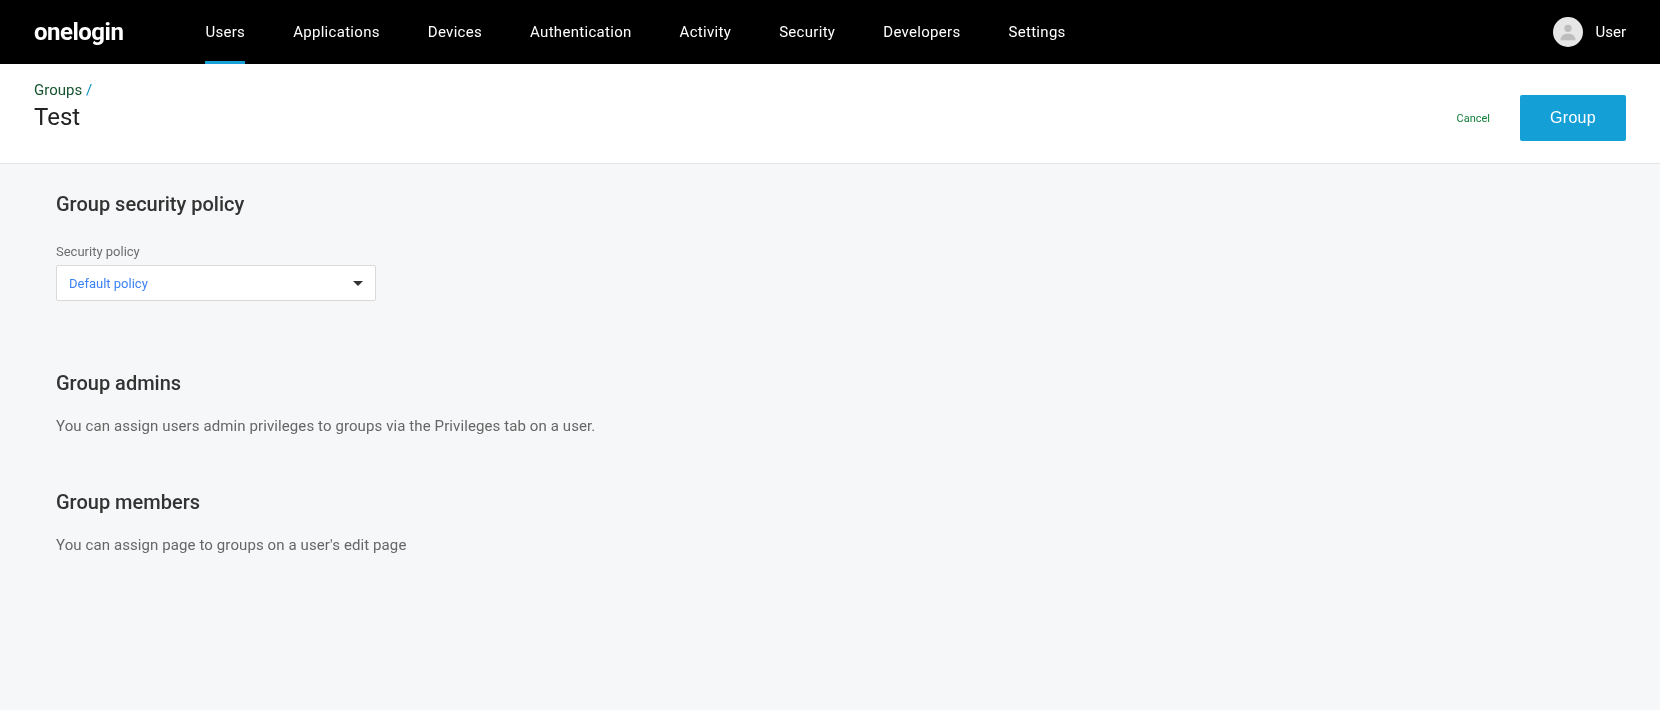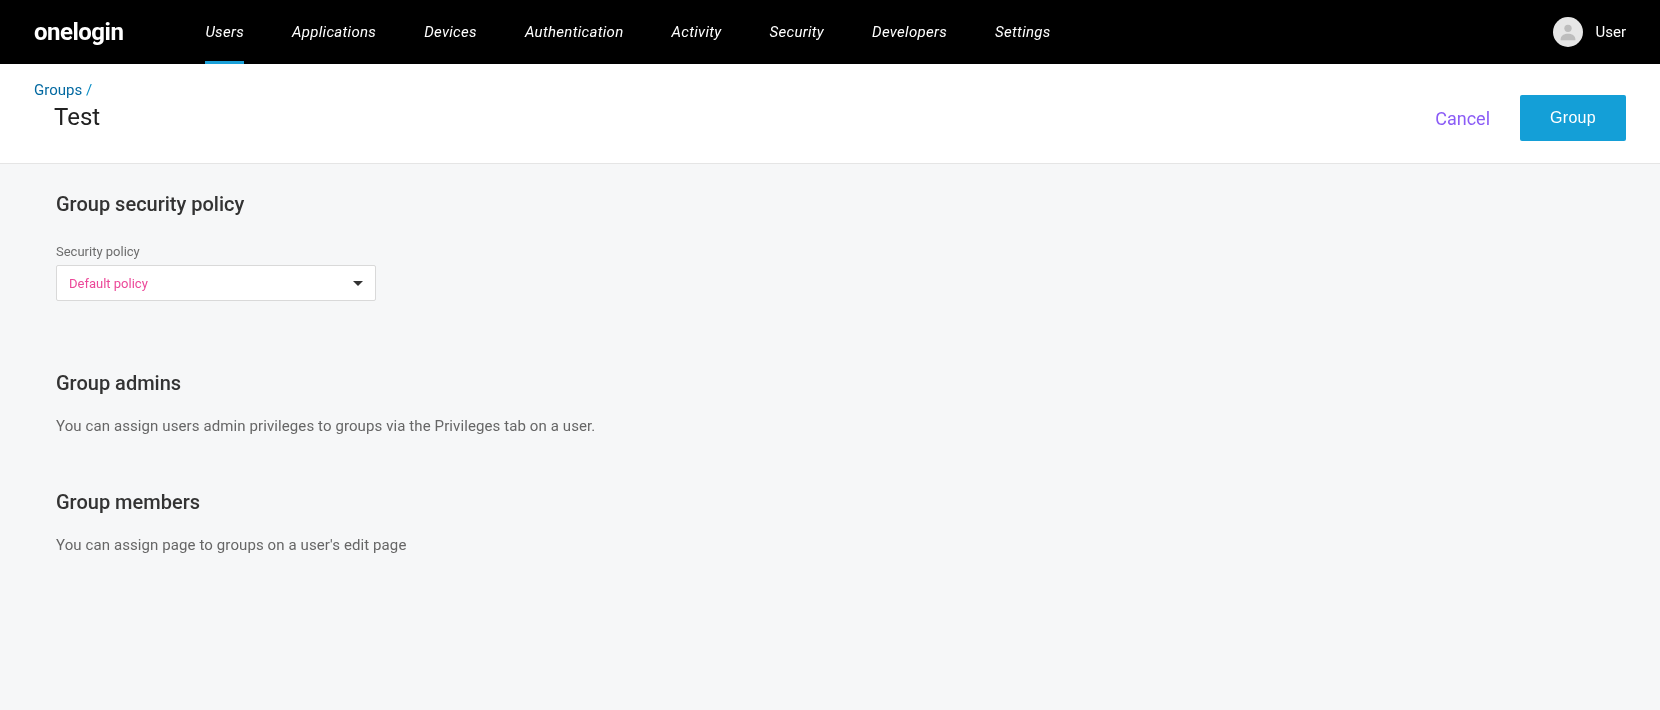--- a/index.html
+++ b/index.html
@@ -19,21 +19,20 @@
     font-weight: 700;
     letter-spacing: -0.5px;
     margin-right: 58px;
     display: flex;
     align-items: center;
   }
   .nav {
     display: flex;
     align-items: stretch;
     height: 100%;
-    font-style: italic;
   }
   .nav-item {
     display: flex;
     align-items: center;
     padding: 0 24px;
     font-size: 15px;
     letter-spacing: 0.3px;
     cursor: pointer;
     position: relative;
     color: #fff;
@@ -72,36 +71,35 @@
     padding: 17px 34px 22px 34px;
     display: flex;
     align-items: flex-start;
     justify-content: space-between;
   }
   .breadcrumb {
     font-size: 15px;
     color: #0a8ec6;
     margin-bottom: 4px;
   }
-  .breadcrumb a { color: #0369a1; text-decoration: none; }
+  .breadcrumb a { color: #14532d; text-decoration: none; }
   .page-title {
     font-size: 24px;
     font-weight: 400;
     color: #222;
-    margin-left: 20px;
   }
   .actions {
     display: flex;
     align-items: center;
     gap: 30px;
     margin-top: 14px;
   }
   .cancel-link {
-    color: #8b5cf6;
-    font-size: 18px;
+    color: #15803d;
+    font-size: 11px;
     cursor: pointer;
   }
   .save-btn {
     background: #149fd7;
     color: #fff;
     border: none;
     padding: 0 30px;
     height: 46px;
     font-size: 16px;
     letter-spacing: 0.3px;
@@ -131,21 +129,21 @@
   .select {
     width: 320px;
     height: 36px;
     border: 1px solid #d9d9d9;
     background: #fff;
     display: flex;
     align-items: center;
     justify-content: space-between;
     padding: 0 12px;
     font-size: 13px;
-    color: #ec4899;
+    color: #3b82f6;
     cursor: pointer;
     border-radius: 2px;
   }
   .select .caret {
     width: 0; height: 0;
     border-left: 5px solid transparent;
     border-right: 5px solid transparent;
     border-top: 5px solid #333;
   }
   .helper-text {

